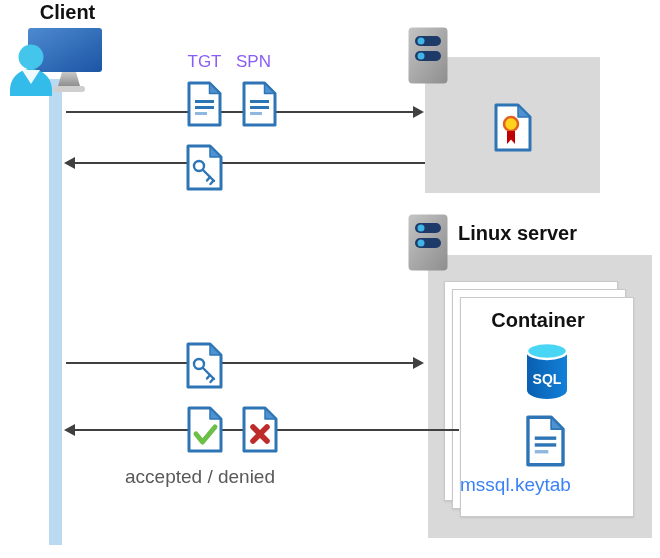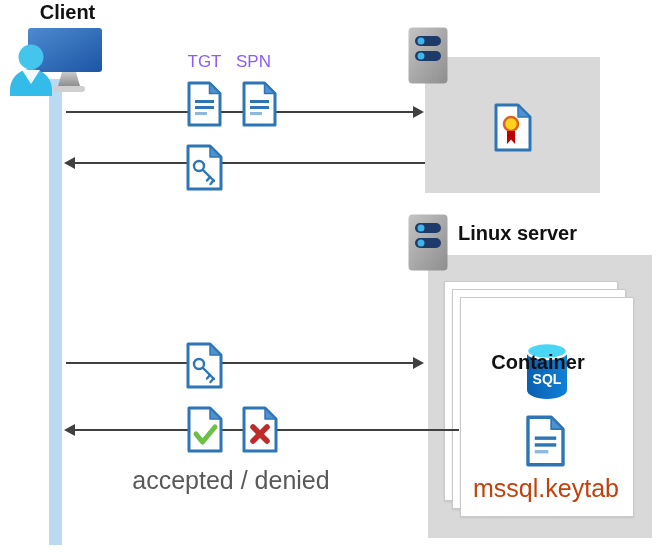--- a/index.html
+++ b/index.html
@@ -5,21 +5,21 @@
   html,body{margin:0;padding:0;background:#fff;}
   #canvas{
     position:relative;width:660px;height:558px;overflow:hidden;
     background:#fff;
     font-family:"Liberation Sans", sans-serif;
     color:#1a1a1a;
   }
   .abs{position:absolute;}
   .label{font-weight:700;font-size:20px;line-height:21px;color:#111;}
   .sublabel{font-weight:400;font-size:17px;color:#8b5cf6;text-align:center;}
-  .caption{font-weight:400;font-size:25px;color:#595959;text-align:center;}
+  .caption{font-weight:400;font-size:19px;color:#595959;text-align:left;}
   .graybox{background:var(--gray-box);}
   .page{
     background:#fff;border:1px solid #c9c9c9;
     box-shadow:0 1px 2px rgba(0,0,0,0.10);
   }
   .vbar{background:var(--bar-blue);}
   .aline{height:2px;background:var(--arrow);}
   .head-right{
     width:0;height:0;
     border-top:6px solid transparent;border-bottom:6px solid transparent;
@@ -107,21 +107,21 @@
     <rect x="7" y="24" width="26" height="10" rx="5" fill="#1E3A69"></rect>
     <circle cx="13" cy="29" r="3.5" fill="#3FB5E8"></circle>
   </svg>
 
   <div class="abs label z4" style="left:458px;top:223px;width:160px;white-space:nowrap;">Linux server</div>
 
   <div class="abs page z1" style="left:444px;top:281px;width:172px;height:218px;"></div>
   <div class="abs page z1" style="left:452px;top:289px;width:172px;height:218px;"></div>
   <div class="abs page z2" style="left:460px;top:297px;width:172px;height:218px;"></div>
 
-  <div class="abs label z4" style="left:460px;top:310px;width:156px;text-align:center;margin-top:42px;">Container</div>
+  <div class="abs label z4" style="left:460px;top:310px;width:156px;text-align:center;">Container</div>
 
   <svg class="abs z3" style="left:524px;top:342px;" width="46" height="58" viewBox="0 0 46 58">
     <defs>
       <linearGradient id="gsql" x1="0" y1="0" x2="1" y2="0">
         <stop offset="0" stop-color="#0A5FB0"></stop>
           <stop offset="1" stop-color="#1180D8"></stop>
       </linearGradient>
     </defs>
     <path d="M3 9 v39 a20 9 0 0 0 40 0 V9 Z" fill="url(#gsql)"></path>
     <ellipse cx="23" cy="9" rx="20" ry="8" fill="#49D6F4" stroke="#fff" stroke-width="2.5"></ellipse>
@@ -129,21 +129,21 @@
   </svg>
 
   <svg class="abs z3" style="left:525px;top:415px;" width="41" height="52" viewBox="0 0 35 46">
     <path class="doc-page" d="M2 2 H22.5 L33 12.5 V44 H2 Z"></path>
     <path class="doc-fold" d="M22.5 2 V12.5 H33 Z"></path>
     <rect class="doc-line" x="8" y="19" width="19" height="3"></rect>
     <rect class="doc-line" x="8" y="25" width="19" height="3"></rect>
     <rect class="doc-line-light" x="8" y="31" width="12" height="3"></rect>
   </svg>
 
-  <div class="abs caption z4" style="left:460px;top:474px;width:172px;color:#c2410c;">mssql.keytab</div>
+  <div class="abs caption z4" style="left:460px;top:474px;width:172px;color:#3b82f6;">mssql.keytab</div>
 
   <div class="abs aline z2" style="left:66px;top:111px;width:347px;"></div>
   <div class="abs head-right z2" style="left:413px;top:106px;"></div>
 
   <div class="abs aline z2" style="left:75px;top:162px;width:350px;"></div>
   <div class="abs head-left z2" style="left:64px;top:157px;"></div>
 
   <div class="abs aline z2" style="left:66px;top:362px;width:347px;"></div>
   <div class="abs head-right z2" style="left:413px;top:357px;"></div>
 

